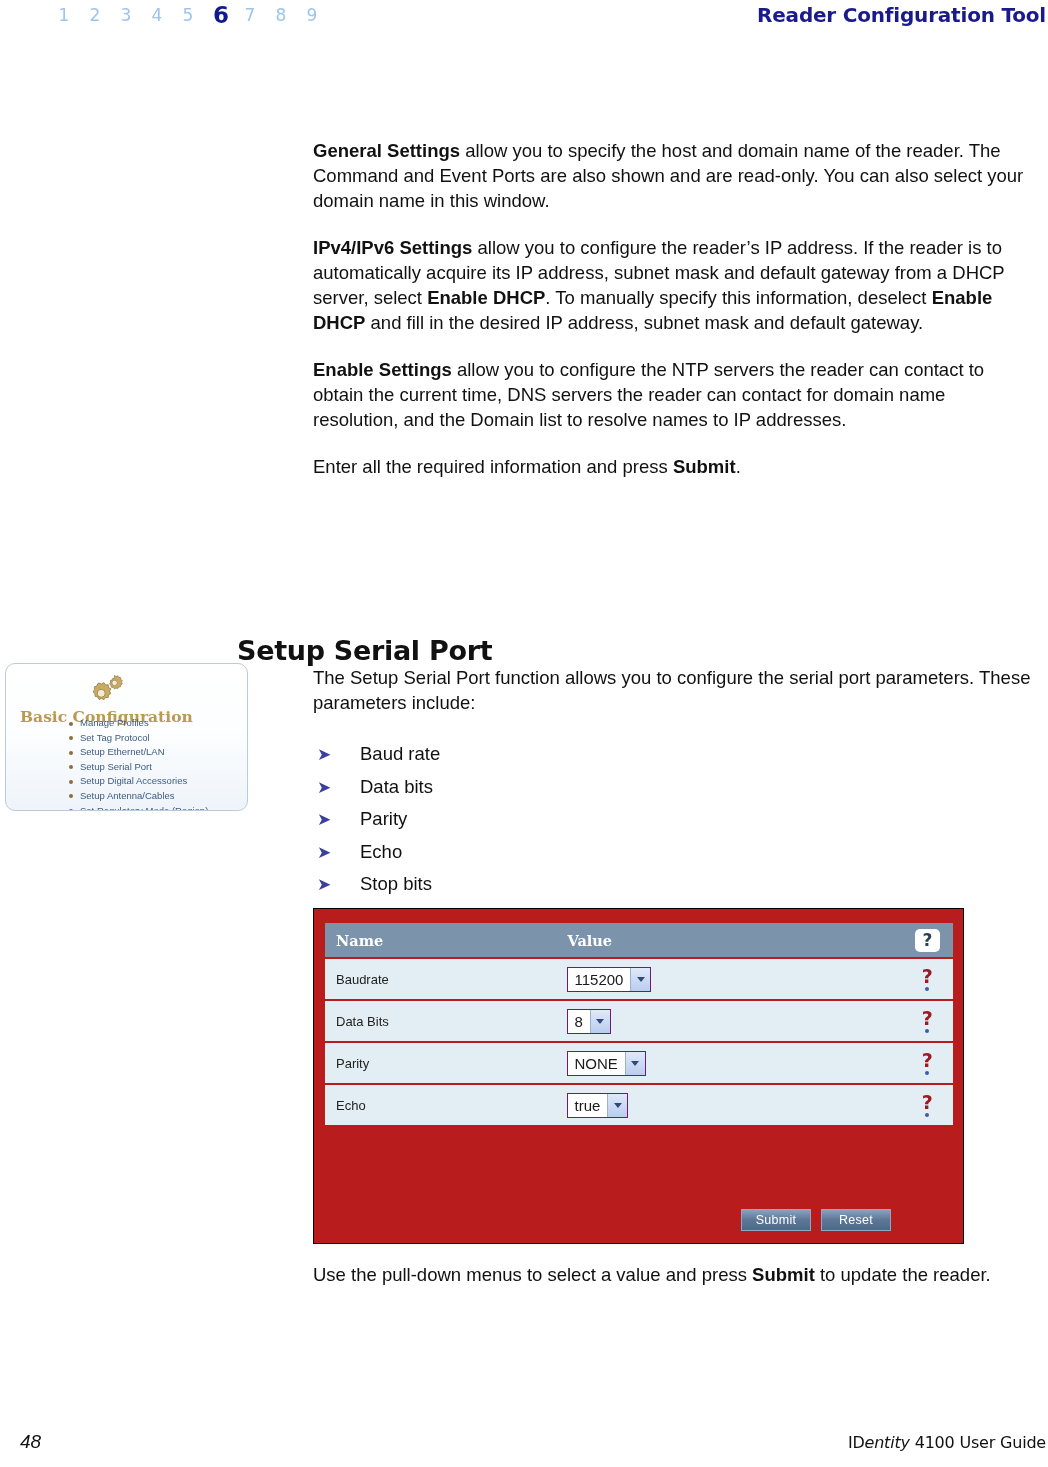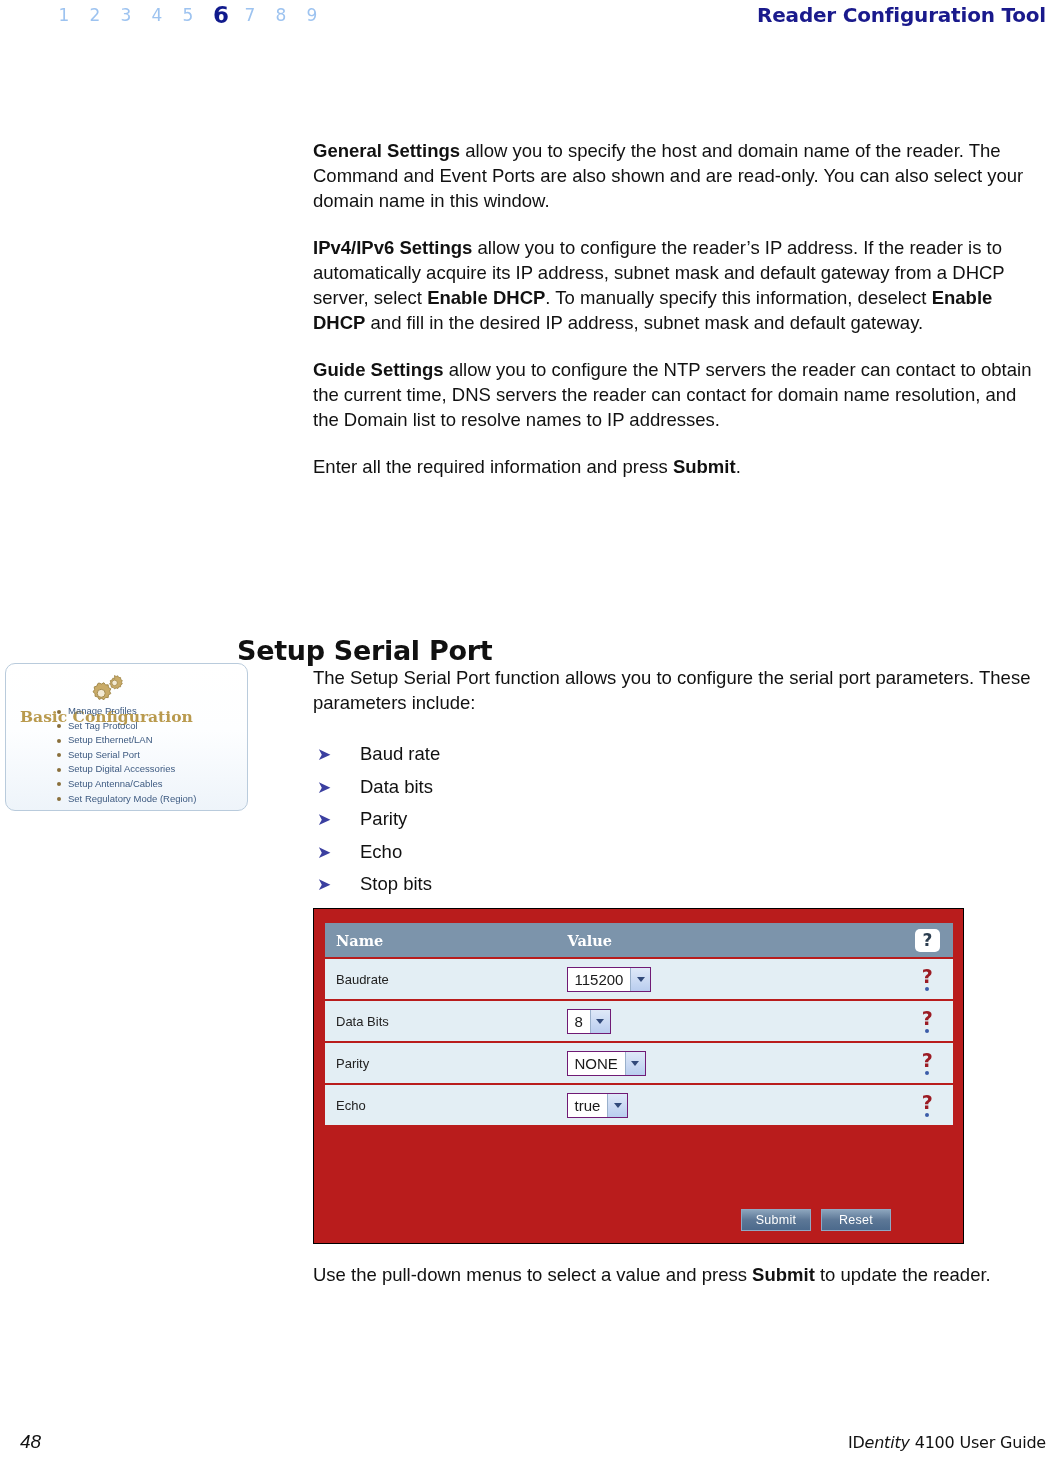--- a/index.html
+++ b/index.html
@@ -117,21 +117,21 @@
     font-size: 15.5px;
     font-weight: bold;
     color: #b99a4e;
     margin-left: 3px;
     white-space: nowrap;
   }
   .config-list {
     position: absolute;
     left: 47px;
     top: 36px;
-    margin: 4px;
+    margin: 16px;
     padding: 0;
     list-style: none;
   }
   .config-list li {
     font-family: "Liberation Sans", sans-serif;
     font-size: 9.5px;
     color: #3d5a80;
     line-height: 14.6px;
     white-space: nowrap;
     position: relative;
@@ -361,21 +361,21 @@
       <span class="chap-num">7</span>
       <span class="chap-num">8</span>
       <span class="chap-num">9</span>
     </div>
   <div class="header-title">Reader Configuration Tool</div>
 </div>
 
 <div class="content">
   <p class="body"><b>General Settings</b><span> allow you to specify the host and domain name of the reader. The Command and Event Ports are also shown and are read-only. You can also select your domain name in this window.</span></p>
   <p class="body"><b>IPv4/IPv6 Settings</b><span> allow you to configure the reader’s IP address. If the reader is to automatically acquire its IP address, subnet mask and default gateway from a DHCP server, select </span><b>Enable DHCP</b><span>. To manually specify this information, deselect </span><b>Enable DHCP</b><span> and fill in the desired IP address, subnet mask and default gateway.</span></p>
-  <p class="body"><b>Guide Settings</b><span> allow you to configure the NTP servers the reader can contact to obtain the current time, DNS servers the reader can contact for domain name resolution, and the Domain list to resolve names to IP addresses.</span></p>
+  <p class="body"><b>Enable Settings</b><span> allow you to configure the NTP servers the reader can contact to obtain the current time, DNS servers the reader can contact for domain name resolution, and the Domain list to resolve names to IP addresses.</span></p>
   <p class="body"><span>Enter all the required information and press </span><b>Submit</b><span>.</span></p>
 </div>
 
 <h2 class="section-heading">Setup Serial Port</h2>
 
 <div class="config-panel">
   <div class="config-head">
     <span class="gear-icon">
       <svg viewBox="0 0 42 34" width="42" height="34" aria-hidden="true">
         <g fill="#c9ab68" stroke="#9d8343" stroke-width="0.8">

